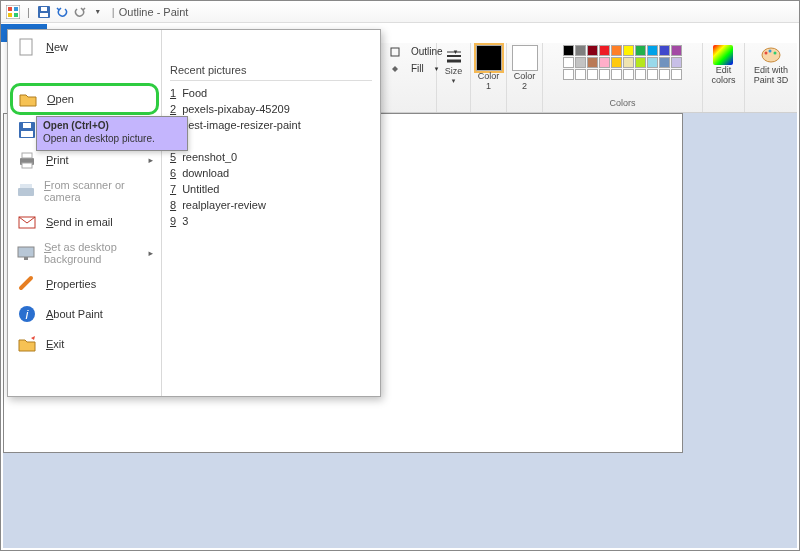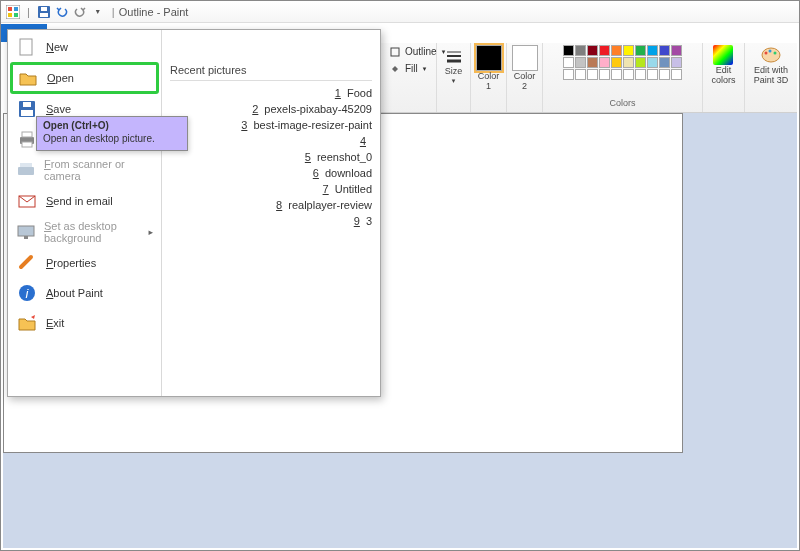--- a/index.html
+++ b/index.html
@@ -21,39 +21,39 @@
 .ribbon { position:absolute; top:42px; left:380px; right:2px; height:70px; background:linear-gradient(#fafafa,#f0f0f0); border-bottom:1px solid #d0d0d0; display:flex; align-items:flex-start; font-size:10px; color:#444; }
 .ribbon .group { padding:2px 6px; border-right:1px solid #ddd; height:100%; display:flex; flex-direction:column; align-items:center; justify-content:space-between; }
 .ribbon .colors { flex:1; }
 .ribbon .label { font-size:9px; color:#666; text-align:center; margin-top:auto; padding-bottom:2px; }
 .swatches { display:flex; flex-direction:column; gap:1px; }
 .swrow { display:flex; gap:1px; }
 .sw { width:11px; height:11px; border:1px solid #aaa; }
 .big-sw { width:26px; height:26px; border:1px solid #aaa; }
 .big-sw.sel { outline:2px solid #f5b954; }
 .color-holder { display:flex; flex-direction:column; align-items:center; font-size:9px; }
-.mini { font-size:10px; color:#333; display:flex; align-items:center; gap:5px; padding:1px 3px; }
+.mini { font-size:10px; color:#333; display:flex; align-items:center; gap:11px; padding:1px 3px; }
 
 
 .canvas-wrap { position:absolute; top:112px; left:2px; right:2px; bottom:2px; background:#cdd8ea; }
 .canvas { position:absolute; top:0; left:0; width:680px; height:340px; background:#fff; border:1px solid #888; }
 
 
 .file-menu { position:absolute; top:28px; left:6px; width:374px; height:368px; background:#fff; border:1px solid #a7a7a7; box-shadow:2px 3px 8px rgba(0,0,0,.25); display:flex; z-index:10; }
 .file-menu .left { width:154px; border-right:1px solid #d9d9d9; padding:2px; }
 .file-menu .right { flex:1; padding:6px 8px; font-size:11px;margin-top:28px; }
 .file-menu .right h4 { font-size:11px; font-weight:normal; color:#444; border-bottom:1px solid #ddd; padding-bottom:4px; margin-bottom:4px;}
-.file-menu .right .rec { padding:2px 0; color:#333;text-align:right; }
+.file-menu .right .rec { padding:2px 0; color:#333; }
 .file-menu .right .rec .num { text-decoration:underline; margin-right:6px; }
 
 .fm-item { display:flex; align-items:center; gap:8px; padding:4px 6px; font-size:11px; color:#333; position:relative; }
 .fm-item .ic { width:22px; height:22px; display:flex; align-items:center; justify-content:center; }
 .fm-item.disabled { color:#9a9a9a; }
 .fm-item.has-arrow::after { content:"▸"; position:absolute; right:6px; color:#666; font-size:9px; }
-.fm-item.highlight { border:3px solid #2ecc40; border-radius:3px; padding:2px 4px; }
+.fm-item.highlight { border:3px solid #2ecc40; border-radius:10px; padding:2px 4px;margin-top:21px; }
 
 
 .tooltip { position:absolute; top:115px; left:35px; width:152px; background:#c4b5fd; border:1px solid #8b8b8b; padding:3px 6px 6px 6px; font-size:10px; color:#333; box-shadow:1px 2px 5px rgba(0,0,0,.2); z-index:20; }
 .tooltip .tt-title { font-weight:bold; margin-bottom:2px; }
 
 </style>
 </head>
 <body>
 
 <div class="app-window">

